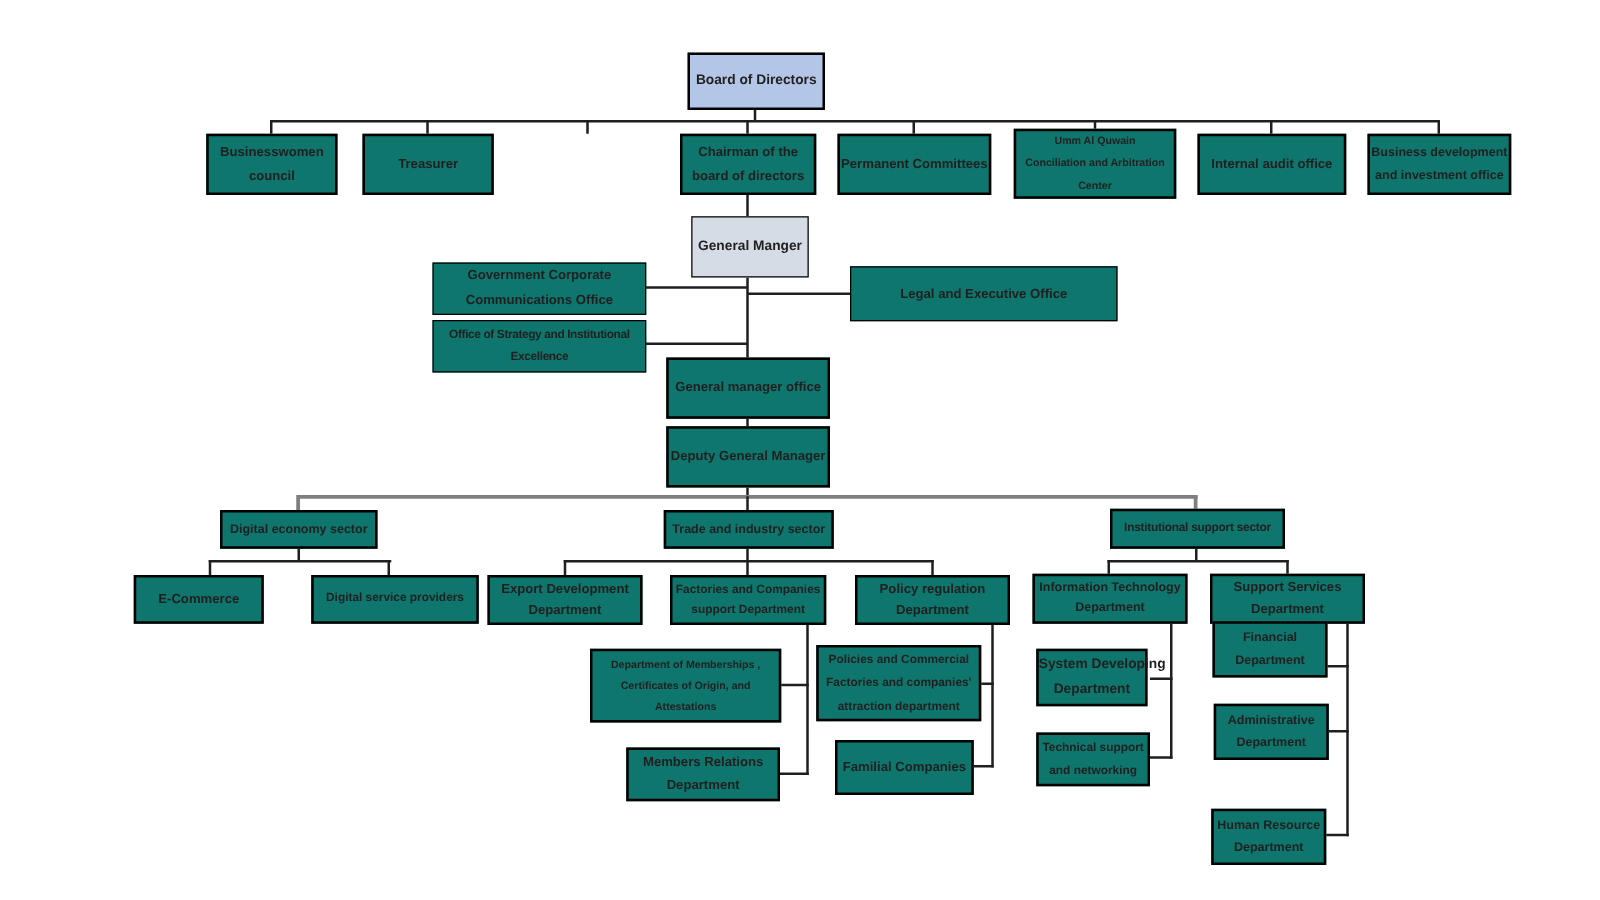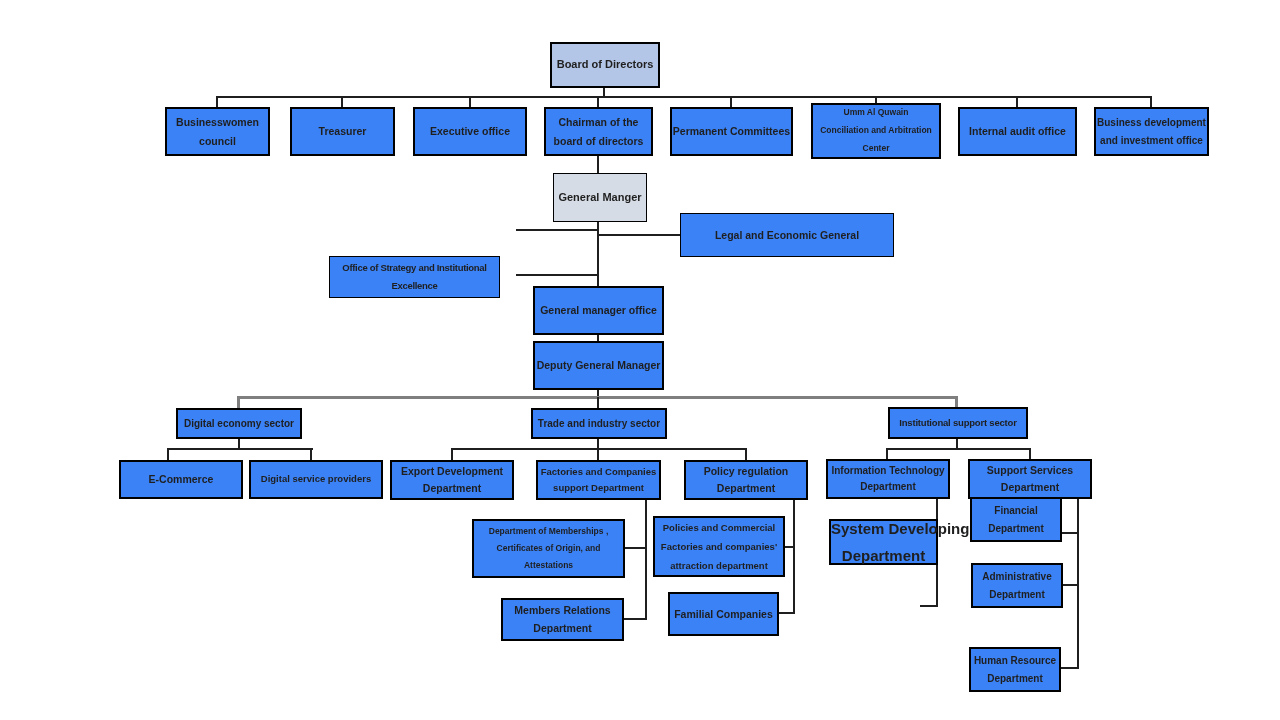--- a/index.html
+++ b/index.html
@@ -1,18 +1,18 @@
 <!DOCTYPE html>
 <html><head>
 <meta charset="utf-8">
 <style>
   html,body{margin:0;padding:0;background:#fff;}
   .canvas{position:relative;width:1280px;height:720px;background:#ffffff;
           font-family:"Liberation Sans",sans-serif;color:#1f1f1f;overflow:hidden;}
-  .box{position:absolute;box-sizing:border-box;border:2px solid #000;background:#3b82f6;
+  .box{position:absolute;box-sizing:border-box;border:2px solid #000;background:#0f766e;
        display:flex;flex-direction:column;align-items:center;justify-content:center;
        text-align:center;font-size:10.5px;font-weight:600;line-height:1.75;z-index:2;}
   .box.bold-border{border-width:2.5px;}
   .box.thin{border-width:1.5px;}
   .box.fill-blue{background:#b4c6e7;}
   .box.fill-grey{background:#d6dce5;}
   .lbl{width:100%;}
   .tline{white-space:nowrap;}
   .cl{position:absolute;background:#1f1f1f;z-index:1;}
   .cl.grey{background:#7f7f7f;}
@@ -91,25 +91,20 @@
     <div class="lbl">
         <div class="tline">Businesswomen</div>
         <div class="tline">council</div>
       </div>
   </div>
   <div class="box bold-border" style="left:290px;top:107px;width:105px;height:49px">
     <div class="lbl">
         <div class="tline">Treasurer</div>
       </div>
   </div>
-  <div class="box bold-border" style="left:413px;top:107px;width:114px;height:49px">
-    <div class="lbl">
-        <div class="tline">Executive office</div>
-      </div>
-  </div>
   <div class="box bold-border" style="left:544px;top:107px;width:109px;height:49px">
     <div class="lbl">
         <div class="tline">Chairman of the</div>
         <div class="tline">board of directors</div>
       </div>
   </div>
   <div class="box bold-border" style="left:670px;top:107px;width:123px;height:49px">
     <div class="lbl">
         <div class="tline">Permanent Committees</div>
       </div>
@@ -132,29 +127,35 @@
         <div class="tline">and investment office</div>
       </div>
   </div>
 
   <div class="box fill-grey" style="left:553px;top:173px;width:94px;height:49px;font-size:11px;border-width:1.5px">
     <div class="lbl">
         <div class="tline">General Manger</div>
       </div>
   </div>
 
-  <div class="box thin" style="left:329px;top:256px;width:171px;height:42px;font-size:9.5px;letter-spacing:-0.3px;line-height:1.9">
+  <div class="box thin" style="left:346px;top:210px;width:171px;height:42px;line-height:1.9">
+    <div class="lbl">
+        <div class="tline">Government Corporate</div>
+        <div class="tline">Communications Office</div>
+      </div>
+  </div>
+  <div class="box thin" style="left:346px;top:256px;width:171px;height:42px;font-size:9.5px;letter-spacing:-0.3px;line-height:1.9">
     <div class="lbl">
         <div class="tline">Office of Strategy and Institutional</div>
         <div class="tline">Excellence</div>
       </div>
   </div>
   <div class="box thin" style="left:680px;top:213px;width:214px;height:44px">
     <div class="lbl">
-        <div class="tline">Legal and Economic General</div>
+        <div class="tline">Legal and Executive Office</div>
       </div>
   </div>
 
   <div class="box" style="left:533px;top:286px;width:131px;height:49px">
     <div class="lbl">
         <div class="tline">General manager office</div>
       </div>
   </div>
   <div class="box" style="left:533px;top:341px;width:131px;height:49px">
     <div class="lbl">
@@ -171,21 +172,21 @@
     <div class="lbl">
         <div class="tline">Digital economy sector</div>
       </div>
   </div>
   <div class="box" style="left:888px;top:407px;width:140px;height:32px;font-size:9.5px;letter-spacing:-0.2px">
     <div class="lbl">
         <div class="tline">Institutional support sector</div>
       </div>
   </div>
 
-  <div class="box" style="left:119px;top:460px;width:124px;height:39px">
+  <div class="box" style="left:107px;top:460px;width:104px;height:39px">
     <div class="lbl">
         <div class="tline">E-Commerce</div>
       </div>
   </div>
   <div class="box" style="left:249px;top:460px;width:134px;height:39px;font-size:9.5px">
     <div class="lbl">
         <div class="tline">Digital service providers</div>
       </div>
   </div>
 
@@ -240,26 +241,32 @@
         <div class="tline">Department</div>
       </div>
   </div>
   <div class="box" style="left:968px;top:459px;width:124px;height:40px;line-height:1.6">
     <div class="lbl">
         <div class="tline">Support Services</div>
         <div class="tline">Department</div>
       </div>
   </div>
 
-  <div class="box" style="left:829px;top:519px;width:109px;height:46px;font-size:15px;line-height:1.8">
+  <div class="box" style="left:829px;top:519px;width:89px;height:46px;font-size:11px;line-height:1.8">
     <div class="lbl">
         <div class="tline">System Developing</div>
         <div class="tline">Department</div>
       </div>
   </div>
+  <div class="box" style="left:829px;top:586px;width:91px;height:43px;font-size:9.5px;line-height:1.8">
+    <div class="lbl">
+        <div class="tline">Technical support</div>
+        <div class="tline">and networking</div>
+      </div>
+  </div>
 
   <div class="box" style="left:970px;top:497px;width:92px;height:45px;font-size:10px;line-height:1.8">
     <div class="lbl">
         <div class="tline">Financial</div>
         <div class="tline">Department</div>
       </div>
   </div>
   <div class="box" style="left:971px;top:563px;width:92px;height:45px;font-size:10px;line-height:1.8">
     <div class="lbl">
         <div class="tline">Administrative</div>

